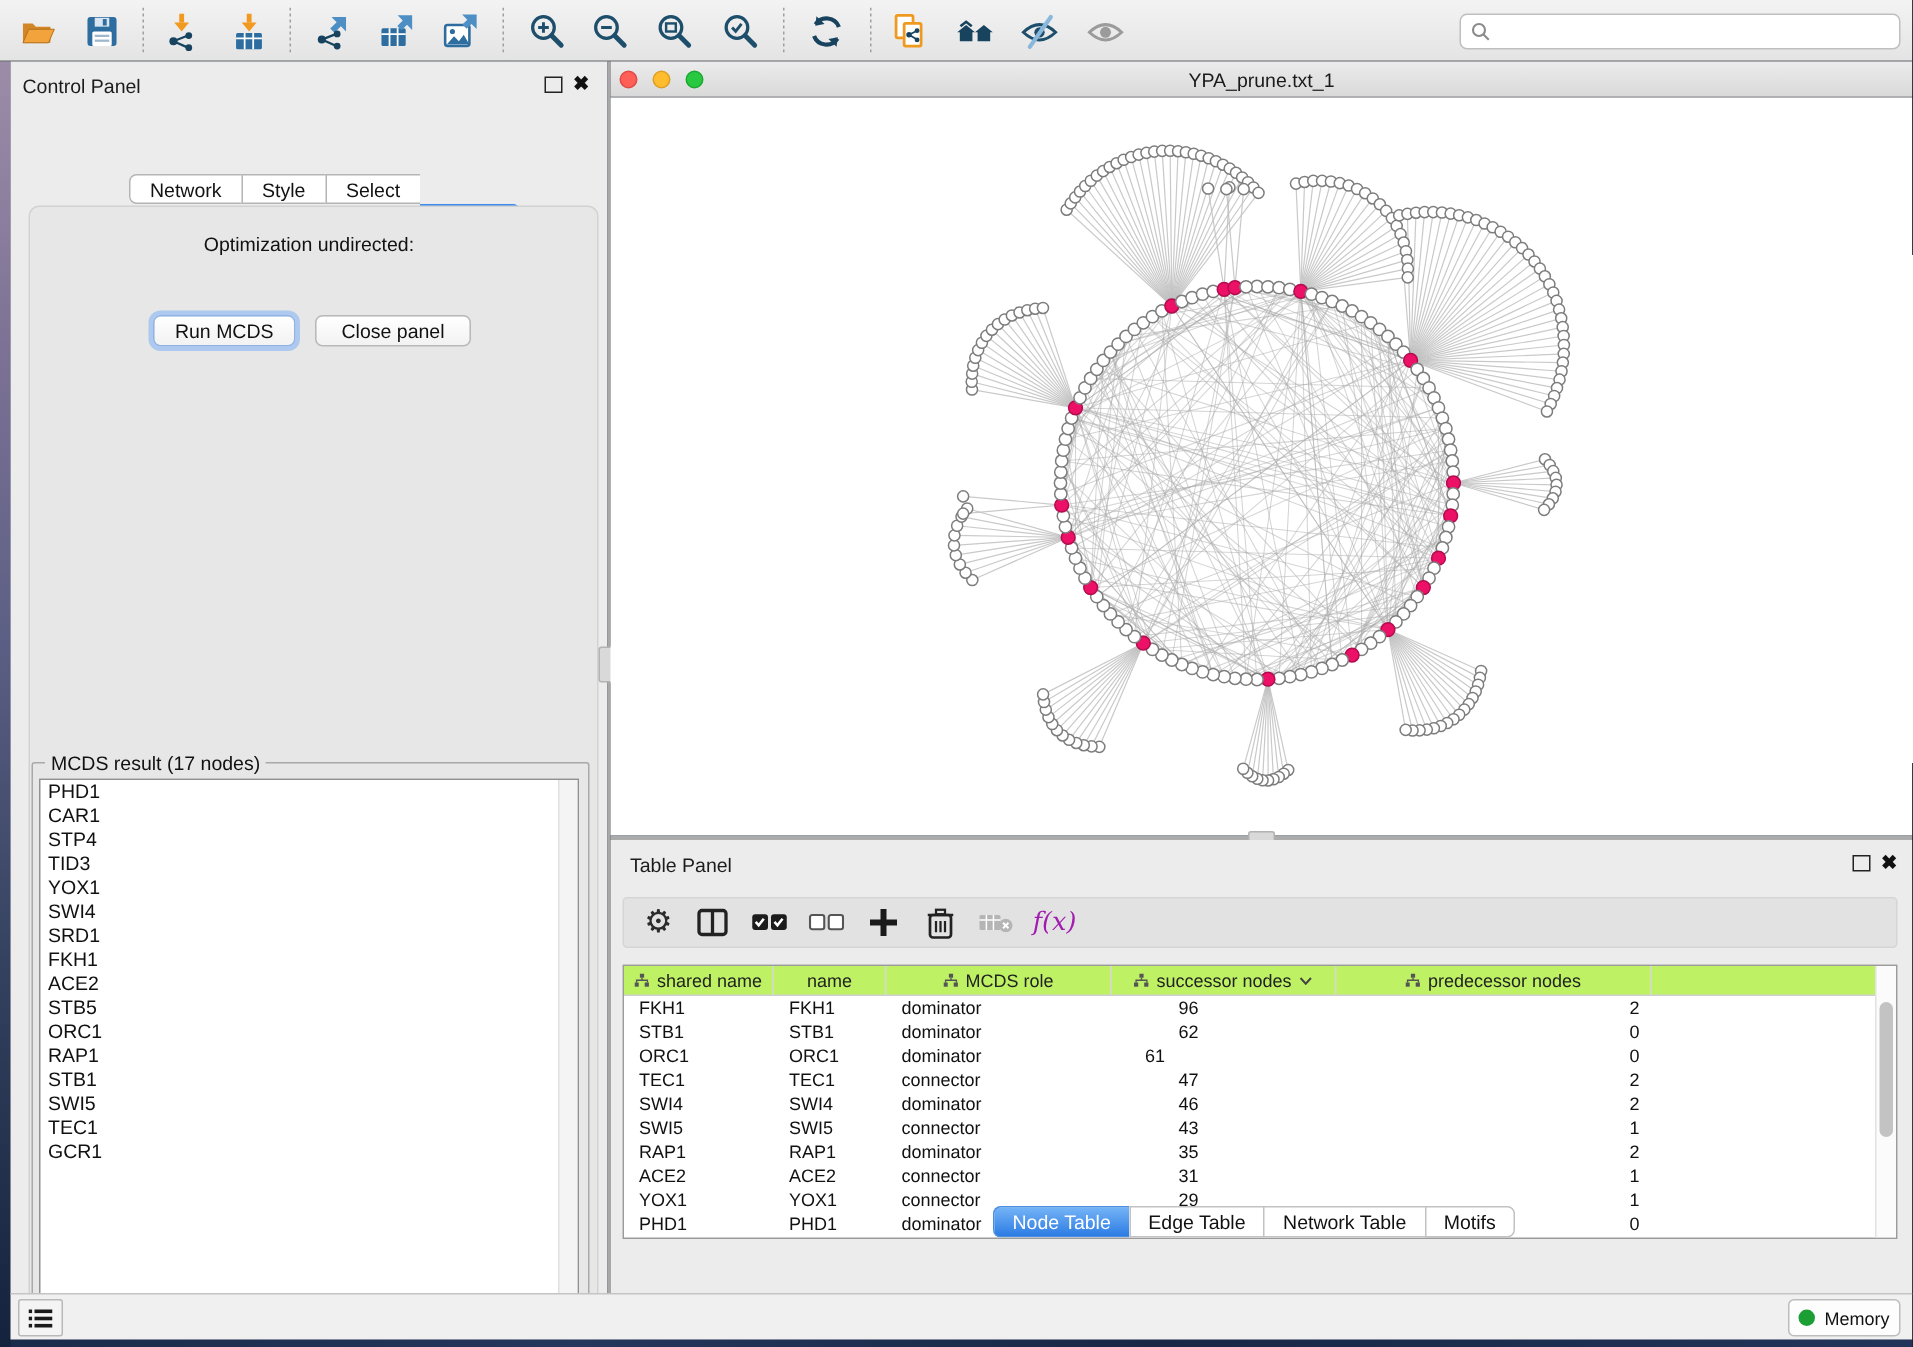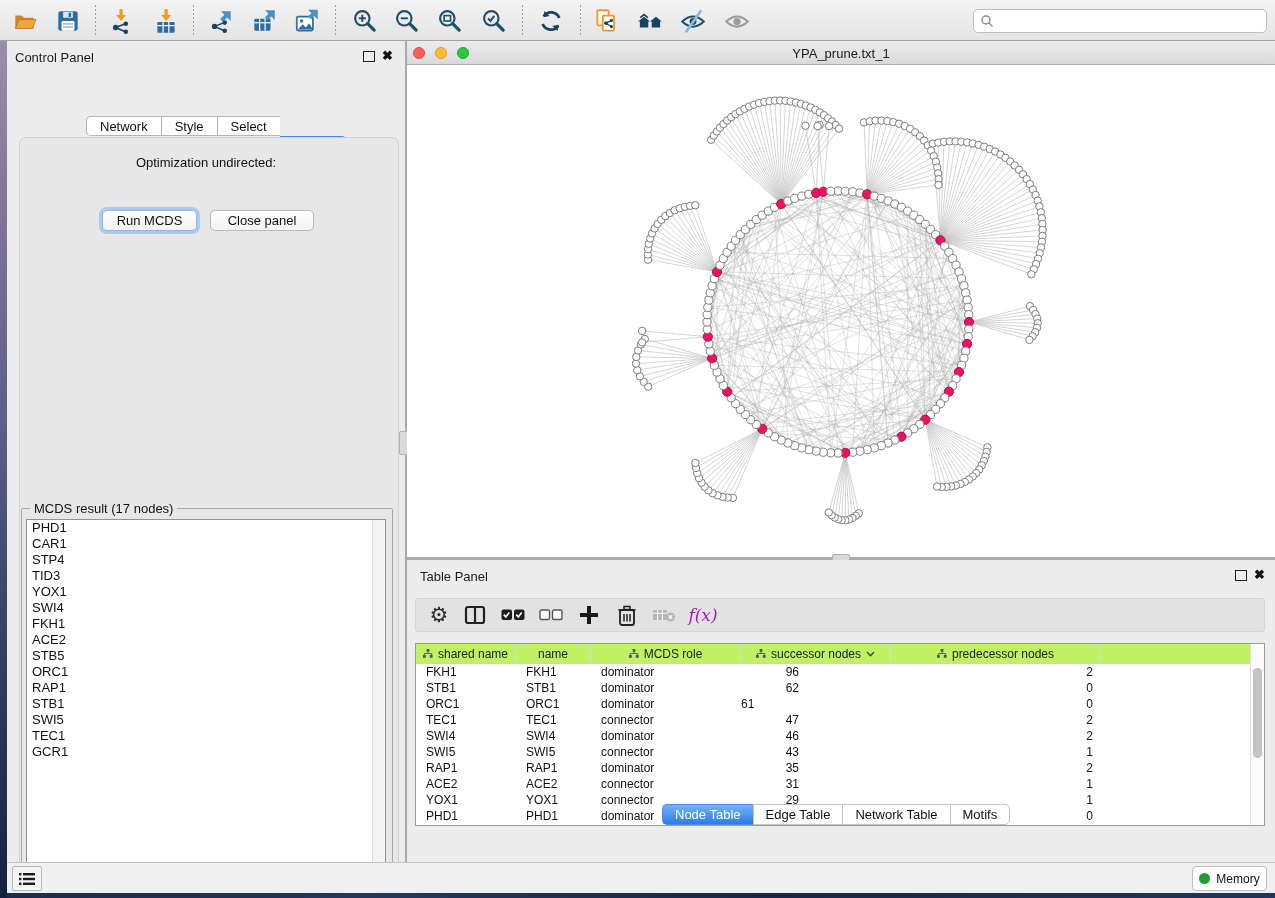--- a/index.html
+++ b/index.html
@@ -296,20 +296,21 @@
     <div class="abs fieldset">
       <span class="fieldset-legend">MCDS result (17 nodes)</span>
       <div class="listbox">
         <div id="mcds-list">
             <div class="listitem">PHD1</div>
             <div class="listitem">CAR1</div>
             <div class="listitem">STP4</div>
             <div class="listitem">TID3</div>
             <div class="listitem">YOX1</div>
             <div class="listitem">SWI4</div>
+            <div class="listitem">SRD1</div>
             <div class="listitem">FKH1</div>
             <div class="listitem">ACE2</div>
             <div class="listitem">STB5</div>
             <div class="listitem">ORC1</div>
             <div class="listitem">RAP1</div>
             <div class="listitem">STB1</div>
             <div class="listitem">SWI5</div>
             <div class="listitem">TEC1</div>
             <div class="listitem">GCR1</div>
           </div>
@@ -1150,21 +1151,21 @@
           <div class="td" style="left: 0px; width: 100px; padding-left: 10px;">STB1</div>
           <div class="td" style="left: 100px; width: 75px; padding-left: 10px;">STB1</div>
           <div class="td" style="left: 175px; width: 150px; padding-left: 10px;">dominator</div>
           <div class="td" style="left: 325px; width: 150px; text-align: right; padding-right: 92px;">62</div>
           <div class="td" style="left: 475px; width: 210px; text-align: right; padding-right: 8px;">0</div>
         </div>
         <div class="trow" style="top: 52px;">
           <div class="td" style="left: 0px; width: 100px; padding-left: 10px;">ORC1</div>
           <div class="td" style="left: 100px; width: 75px; padding-left: 10px;">ORC1</div>
           <div class="td" style="left: 175px; width: 150px; padding-left: 10px;">dominator</div>
-          <div class="td" style="left: 325px; width: 150px; text-align: left; padding-right: 92px;">61</div>
+          <div class="td" style="left: 325px; width: 150px; text-align: center; padding-right: 92px;">61</div>
           <div class="td" style="left: 475px; width: 210px; text-align: right; padding-right: 8px;">0</div>
         </div>
         <div class="trow" style="top: 68px;">
           <div class="td" style="left: 0px; width: 100px; padding-left: 10px;">TEC1</div>
           <div class="td" style="left: 100px; width: 75px; padding-left: 10px;">TEC1</div>
           <div class="td" style="left: 175px; width: 150px; padding-left: 10px;">connector</div>
           <div class="td" style="left: 325px; width: 150px; text-align: right; padding-right: 92px;">47</div>
           <div class="td" style="left: 475px; width: 210px; text-align: right; padding-right: 8px;">2</div>
         </div>
         <div class="trow" style="top: 84px;">

